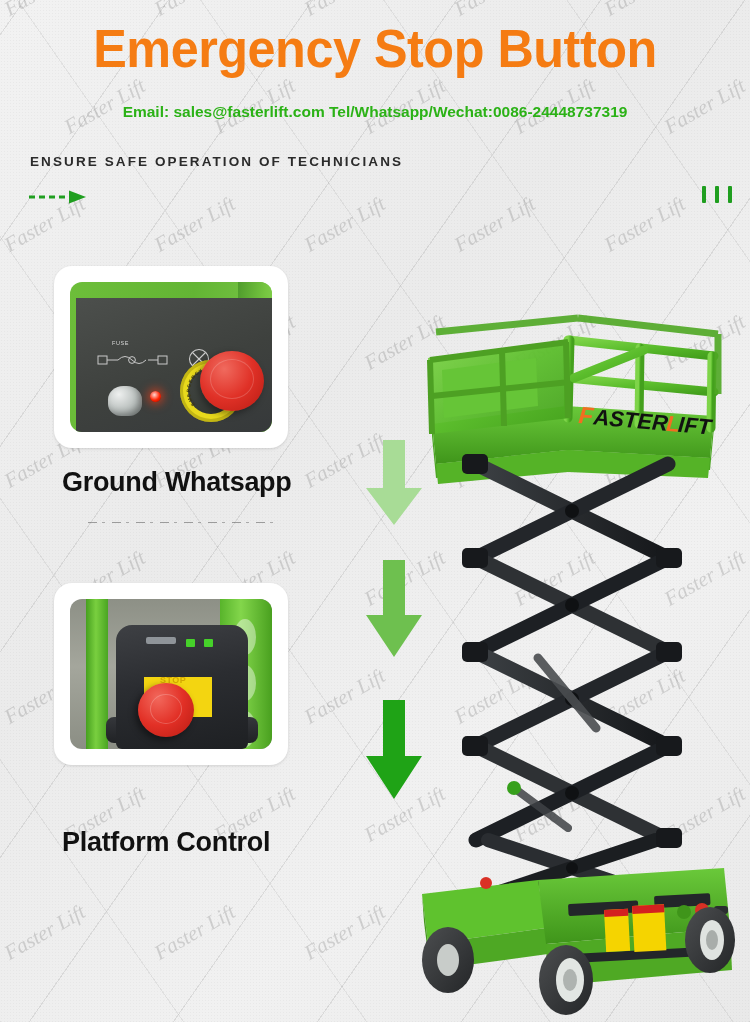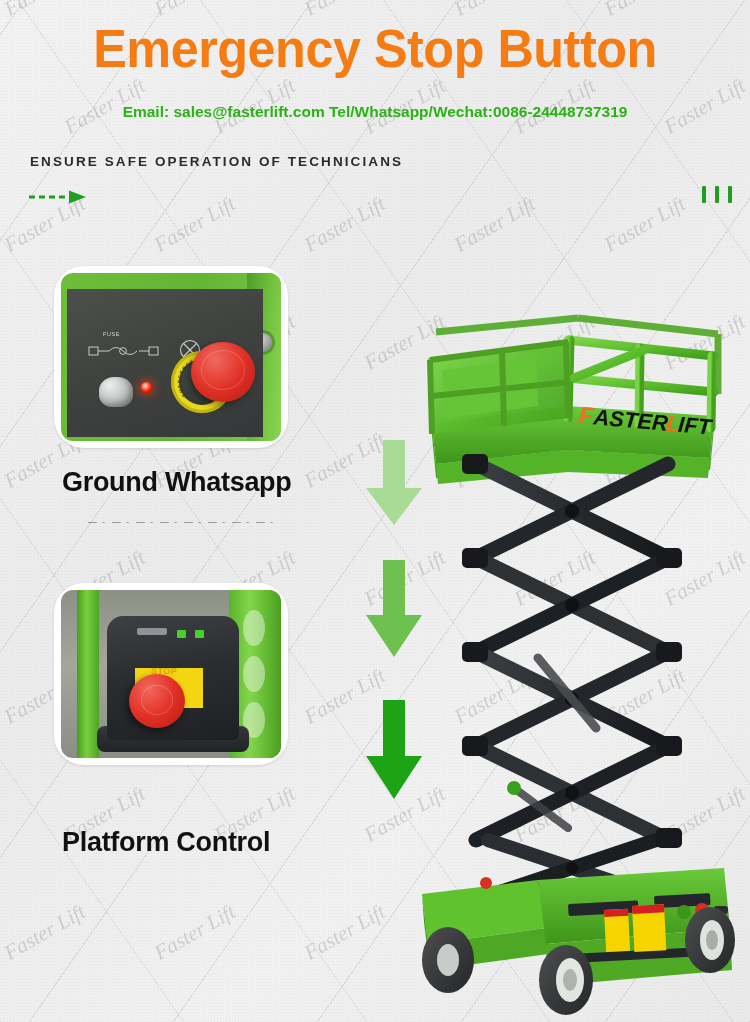--- a/index.html
+++ b/index.html
@@ -80,22 +80,22 @@
   #bars { position:absolute; top:186px; right:18px; display:flex; gap:9px; }
   #bars i {
     display:block; width:4px; height:17px;
     background:#1f9e1f; border-radius:1px;
   }
 
   
   .card {
     position:absolute;
     background:#ffffff;
-    border-radius:30px;
-    padding:7px;
+    border-radius:18px;
+    padding:16px;
     box-shadow:0 1px 3px rgba(0,0,0,.12);
   }
   .card .photo {
     width:100%; height:100%;
     border-radius:12px;
     overflow:hidden;
     position:relative;
   }
   #card-ground   { left:54px; top:266px; width:234px; height:182px; }
   #card-platform { left:54px; top:583px; width:234px; height:182px; }

